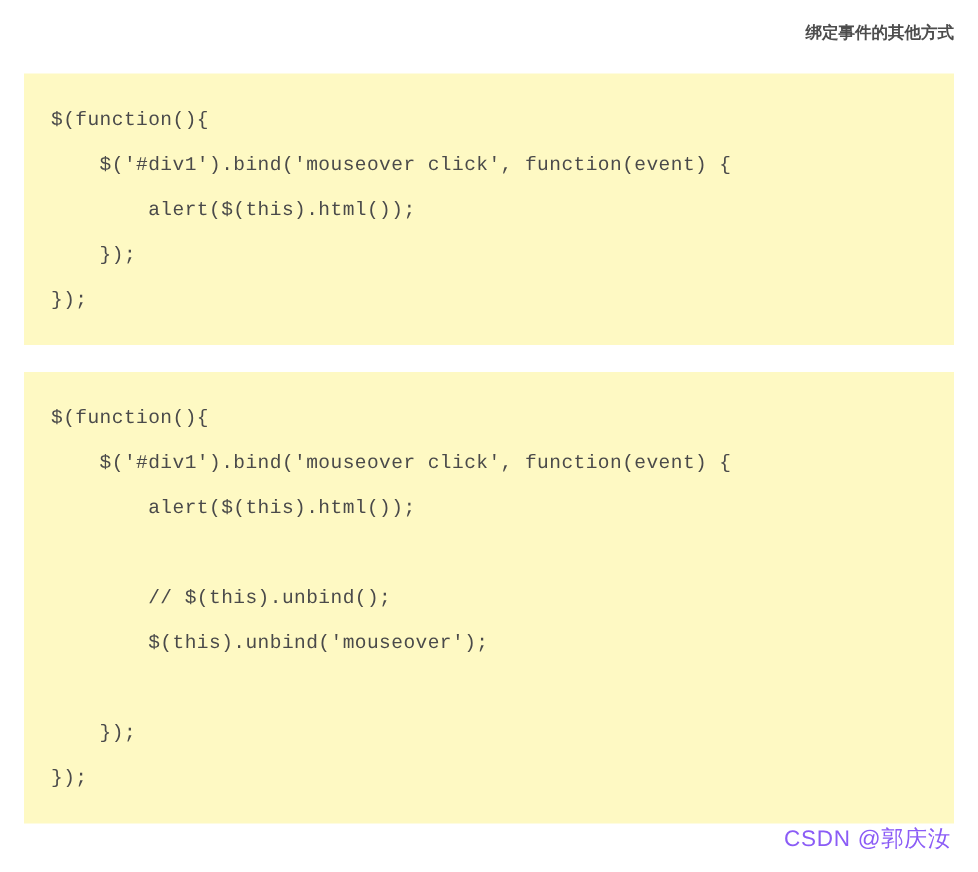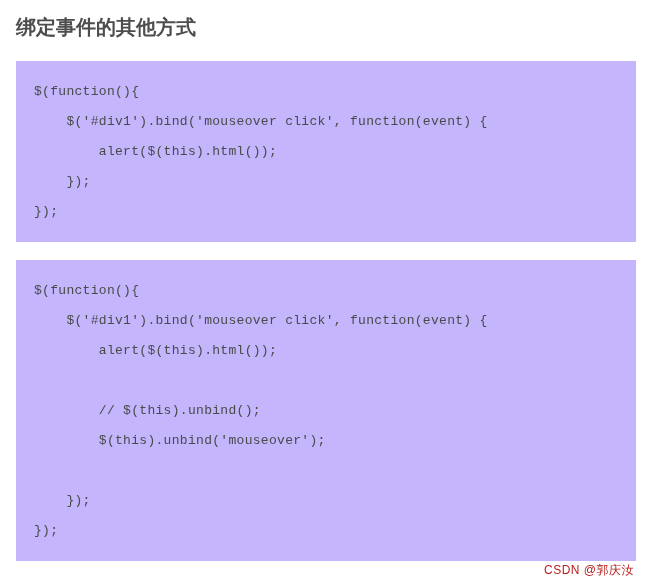--- a/index.html
+++ b/index.html
@@ -11,44 +11,45 @@
       font-family: -apple-system, BlinkMacSystemFont, "Segoe UI", "PingFang SC", "Microsoft YaHei", sans-serif;
       background: #ffffff;
       padding: 0;
       width: 652px;
       color: #333;
     }
     .container {
       padding: 0 16px;
     }
     .section-heading {
-      font-size: 20px;
+      font-size: 11px;
       font-weight: 700;
       color: #4d4d4d;
       margin-top: 14px;
       margin-bottom: 20px;
+      text-align: right;
     }
     .code-block {
-      background: #c4b5fd;
+      background: #fef9c3;
       padding: 16px 18px;
       margin-bottom: 18px;
       font-family: Consolas, "Courier New", monospace;
       font-size: 13px;
       line-height: 2.3;
       color: #4a4a4a;
       white-space: pre;
       overflow-x: auto;
       letter-spacing: 0.3px;
     }
     .watermark {
       position: fixed;
       right: 18px;
-      bottom: 2px;
-      color: #b91c1c;
-      font-size: 12px;
+      bottom: 12px;
+      color: #8b5cf6;
+      font-size: 15px;
       font-weight: 400;
       pointer-events: none;
       letter-spacing: 0.5px;
     }
   </style>
 </head>
 <body>
 
 <div class="container">
   <h3 class="section-heading">绑定事件的其他方式</h3>

